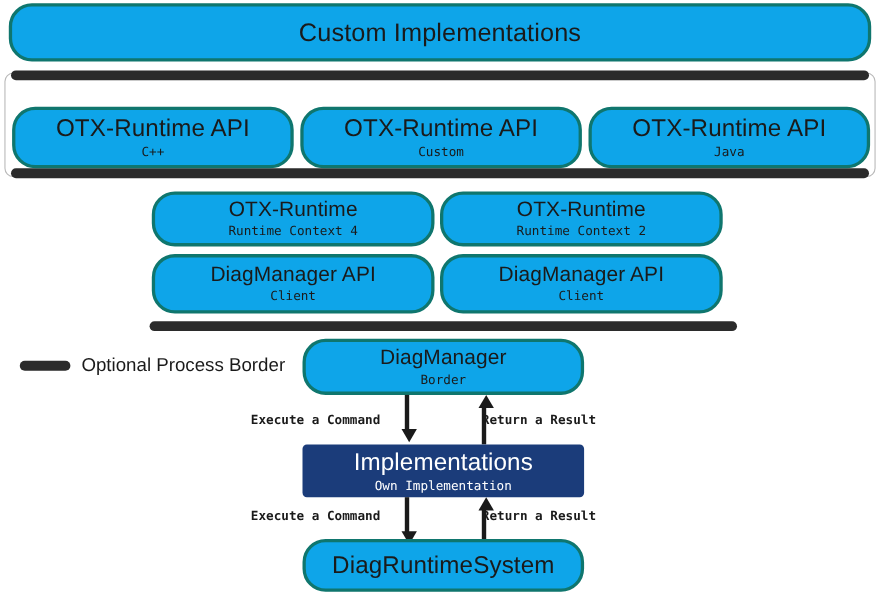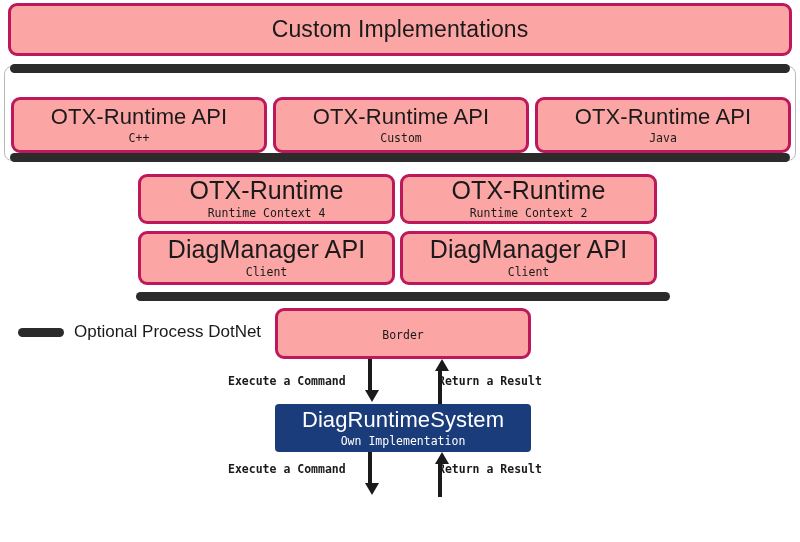--- a/index.html
+++ b/index.html
@@ -16,33 +16,33 @@
     width: 800px;
     height: 542px;
     background: #ffffff;
     overflow: hidden;
   }
 
   
   .box {
     position: absolute;
     box-sizing: border-box;
-    border: 3px solid #be185d;
-    border-radius: 9px;
-    background: #fca5a5;
+    border: 3px solid #0f766e;
+    border-radius: 21px;
+    background: #0ea5e9;
     display: flex;
     flex-direction: column;
     align-items: center;
     justify-content: center;
     text-align: center;
     line-height: 1;
   }
   .box .title {
     font-family: "Liberation Sans", sans-serif;
-    font-size: 25px;
+    font-size: 19px;
     color: #1a1a1a;
     letter-spacing: 0.1px;
     white-space: nowrap;
   }
   .box .subtitle {
     font-family: "DejaVu Sans Mono", "Liberation Mono", monospace;
     font-size: 11.5px;
     color: #1a1a1a;
     margin-top: 5px;
     white-space: nowrap;
@@ -253,42 +253,46 @@
 
   <div class="box" id="diagmgr-api-2">
     <span class="title">DiagManager API</span>
     <span class="subtitle">Client</span>
   </div>
 
   <div class="proc-bar" id="runtime-process-bar"></div>
 
   <div id="legend">
     <span id="legend-swatch"></span>
-    <span id="legend-label">Optional Process DotNet</span>
+    <span id="legend-label">Optional Process Border</span>
   </div>
 
   <div class="box" id="diag-manager">
+    <span class="title">DiagManager</span>
     <span class="subtitle">Border</span>
   </div>
 
   <div class="arrow-line" id="arrow-exec-1-line"></div>
   <div class="arrow-head down" id="arrow-exec-1-head"></div>
   <div class="arrow-label" id="arrow-exec-1-label">Execute a Command</div>
 
   <div class="arrow-line" id="arrow-return-1-line"></div>
   <div class="arrow-head up" id="arrow-return-1-head"></div>
   <div class="arrow-label" id="arrow-return-1-label">Return a Result</div>
 
   <div class="box" id="command-processor">
-    <span class="title">DiagRuntimeSystem</span>
+    <span class="title">Implementations</span>
     <span class="subtitle">Own Implementation</span>
   </div>
 
   <div class="arrow-line" id="arrow-exec-2-line"></div>
   <div class="arrow-head down" id="arrow-exec-2-head"></div>
   <div class="arrow-label" id="arrow-exec-2-label">Execute a Command</div>
 
   <div class="arrow-line" id="arrow-return-2-line"></div>
   <div class="arrow-head up" id="arrow-return-2-head"></div>
   <div class="arrow-label" id="arrow-return-2-label">Return a Result</div>
 
+  <div class="box single" id="diag-runtime-system">
+    <span class="title">DiagRuntimeSystem</span>
+  </div>
 
 </div>
 
 </body></html>

